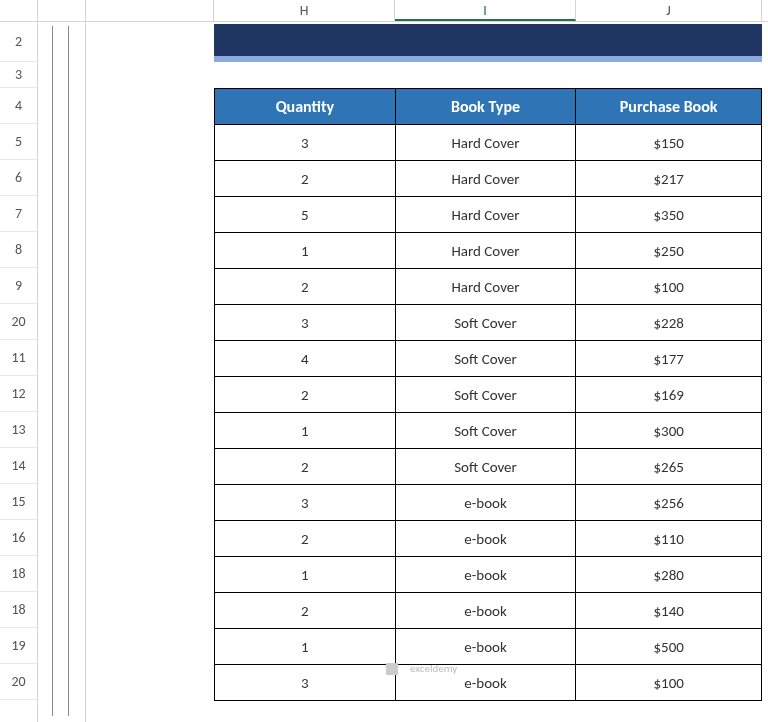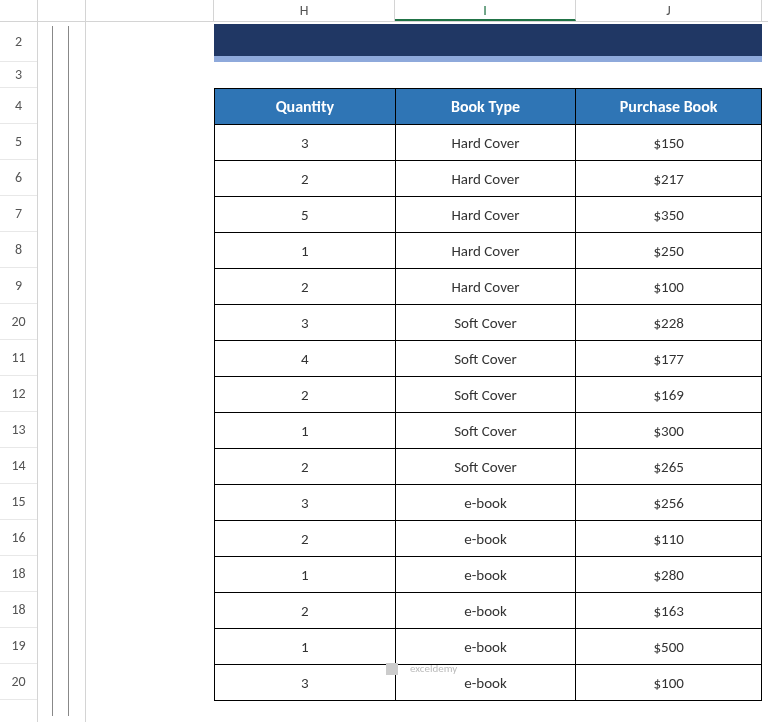--- a/index.html
+++ b/index.html
@@ -282,21 +282,21 @@
               <td>$110</td>
             </tr>
             <tr>
               <td>1</td>
               <td>e-book</td>
               <td>$280</td>
             </tr>
             <tr>
               <td>2</td>
               <td>e-book</td>
-              <td>$163</td>
+              <td>$140</td>
             </tr>
             <tr>
               <td>1</td>
               <td>e-book</td>
               <td>$500</td>
             </tr>
             <tr>
               <td>3</td>
               <td>e-book</td>
               <td>$100</td>

